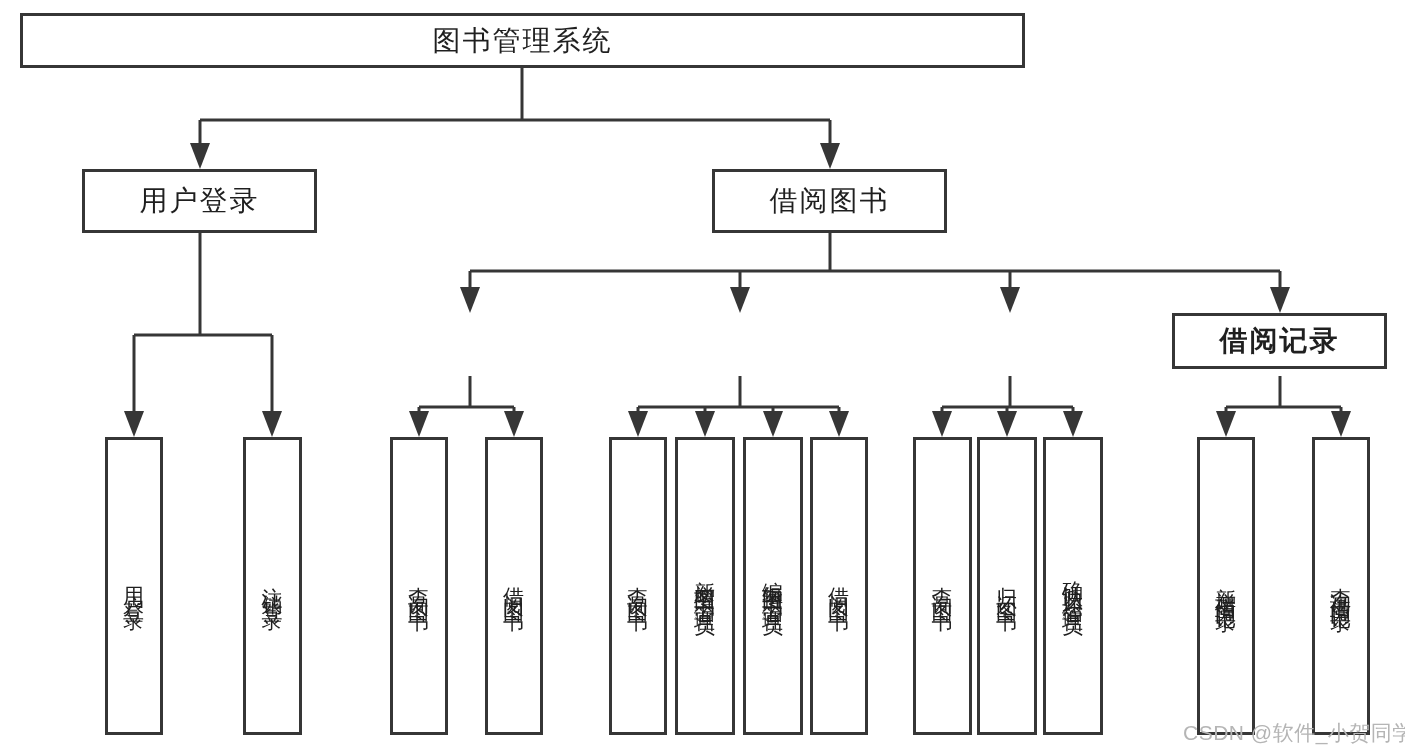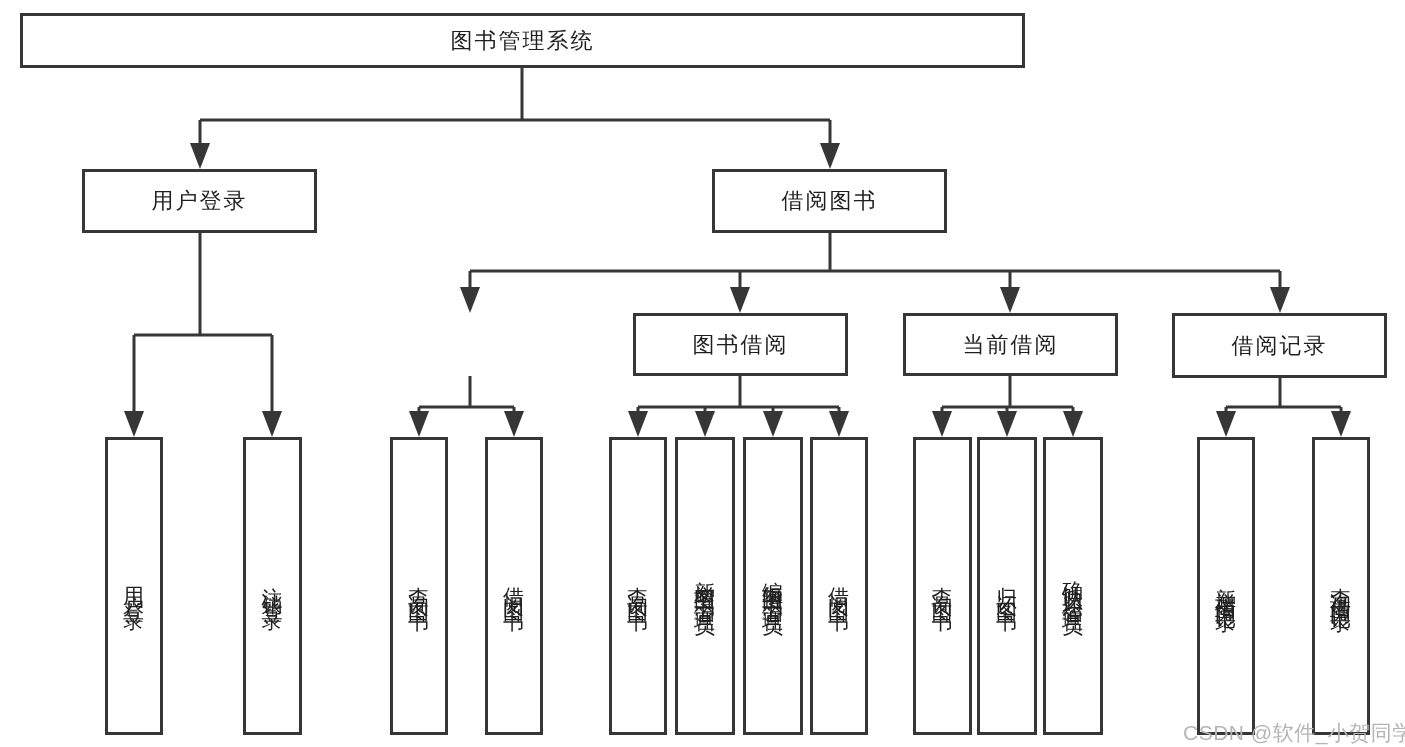--- a/index.html
+++ b/index.html
@@ -21,21 +21,21 @@
     box-sizing: border-box;
     border: 3px solid #363636;
     background: #ffffff;
     display: flex;
     align-items: center;
     justify-content: center;
     color: #1f1f1f;
     text-align: center;
   }
   .h {
-    font-size: 22px;
+    font-size: 28px;
     letter-spacing: 2px;
     white-space: nowrap;
   }
   .v {
     writing-mode: vertical-rl;
     text-orientation: mixed;
     font-size: 21px;
     letter-spacing: 8px;
     line-height: 1;
   }
@@ -127,23 +127,21 @@
       <polygon points="1216,411 1236,411 1226,437"></polygon>
       <polygon points="1331,411 1351,411 1341,437"></polygon>
     </g>
   </svg>
 
   <div class="box h" style="left:20px; top:13px; width:1005px; height:55px;">图书管理系统</div>
 
   <div class="box h" style="left:82px; top:169px; width:235px; height:64px;">用户登录</div>
   <div class="box h" style="left:712px; top:169px; width:235px; height:64px;">借阅图书</div>
 
-  <div class="box h" style="left:633px; top:313px; width:215px; height:63px;">图书借阅</div>
-  <div class="box h" style="left:903px; top:313px; width:215px; height:63px;">当前借阅</div>
-  <div class="box h" style="left:1172px; top:313px; width:215px; height:65px;">借阅记录</div>
+  <div class="box h" style="left:1172px; top:313px; width:215px; height:56px;font-weight:bold;">借阅记录</div>
 
   <div class="box v" style="left:105px; top:437px; width:58px; height:298px;">用户登录</div>
   <div class="box v" style="left:243px; top:437px; width:59px; height:298px;">注销登录</div>
 
   <div class="box v" style="left:390px; top:437px; width:58px; height:298px;">查询图书</div>
   <div class="box v" style="left:485px; top:437px; width:58px; height:298px;">借阅图书</div>
 
   <div class="box v" style="left:609px; top:437px; width:58px; height:298px;">查询图书</div>
   <div class="box v long" style="left:675px; top:437px; width:60px; height:298px;">新增图书（管理员）</div>
   <div class="box v long" style="left:743px; top:437px; width:60px; height:298px;">编辑图书（管理员）</div>

